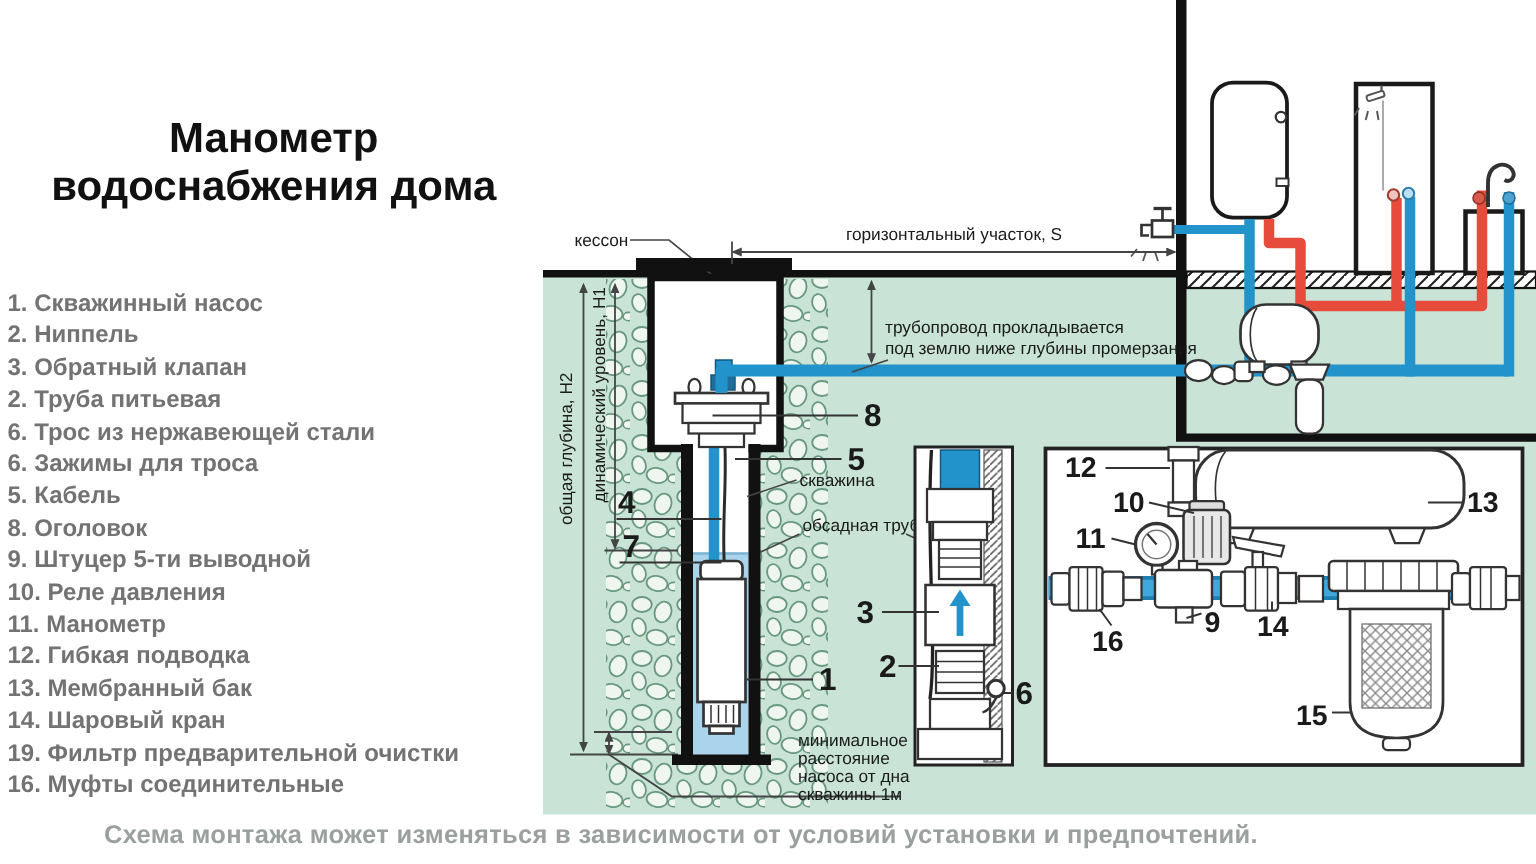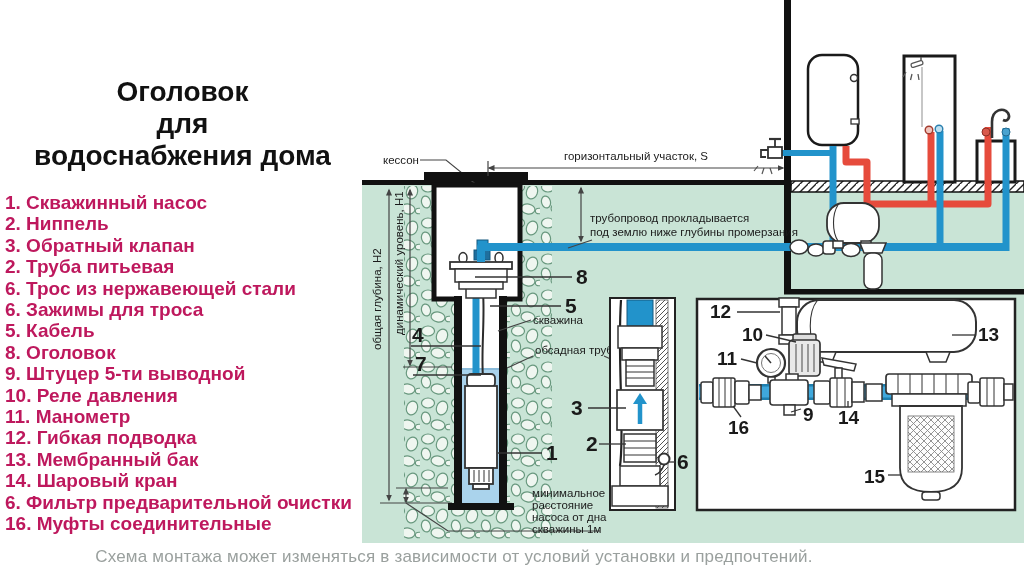--- a/index.html
+++ b/index.html
@@ -1,57 +1,56 @@
 <!DOCTYPE html>
 <html><head>
 <meta charset="utf-8">
 <style>
   html,body{margin:0;padding:0;}
   body{width:1024px;height:576px;background:#ffffff;position:relative;overflow:hidden;
        font-family:"Liberation Sans",sans-serif;}
   .stage{position:absolute;left:0;top:0;width:1024px;height:576px;}
   .title{position:absolute;left:10px;top:76px;width:345px;text-align:center;
          font-size:28px;font-weight:bold;color:#111;line-height:32px;}
-  .legend{position:absolute;left:5px;top:192px;width:356px;color:#be185d;
-          font-size:19px;font-weight:bold;line-height:21.4px;white-space:nowrap;}
+  .legend{position:absolute;left:5px;top:192px;width:356px;color:#737373;
+          font-size:16px;font-weight:bold;line-height:21.4px;white-space:nowrap;}
   .caption{position:absolute;left:0;top:547px;width:908px;text-align:center;
-           font-size:17px;font-weight:normal;color:#9aa09e;letter-spacing:.2px;}
+           font-size:17px;font-weight:bold;color:#9aa09e;letter-spacing:.2px;}
   svg{position:absolute;left:0;top:0;}
   svg text{font-family:"Liberation Sans",sans-serif;fill:#1a1a1a;}
   .lbl{font-size:11.5px;}
   .num{font-size:21px;font-weight:bold;}
   .pnum{font-size:19px;font-weight:bold;}
 </style>
 </head>
 <body>
 
 <div class="stage">
 
   <div class="title">
-    <div>Оголовок</div>
-    <div>для</div>
+    <div>Манометр</div>
     <div>водоснабжения дома</div>
   </div>
 
   <div class="legend">
     <div>1. Скважинный насос</div>
     <div>2. Ниппель</div>
     <div>3. Обратный клапан</div>
     <div>2. Труба питьевая</div>
     <div>6. Трос из нержавеющей стали</div>
     <div>6. Зажимы для троса</div>
     <div>5. Кабель</div>
     <div>8. Оголовок</div>
     <div>9. Штуцер 5-ти выводной</div>
     <div>10. Реле давления</div>
     <div>11. Манометр</div>
     <div>12. Гибкая подводка</div>
     <div>13. Мембранный бак</div>
     <div>14. Шаровый кран</div>
-    <div>6. Фильтр предварительной очистки</div>
+    <div>19. Фильтр предварительной очистки</div>
     <div>16. Муфты соединительные</div>
   </div>
 
   <svg width="1024" height="576" viewBox="0 0 1024 576">
     <defs>
       <pattern id="stones" width="30" height="36" patternUnits="userSpaceOnUse">
         <rect width="30" height="36" fill="#c9e4d6"></rect>
         <ellipse cx="8" cy="7" rx="6.5" ry="5" fill="#eff6f0" stroke="#68987e" stroke-width="1.2"></ellipse>
         <ellipse cx="22" cy="12" rx="5.5" ry="7" fill="#eff6f0" stroke="#68987e" stroke-width="1.2" transform="rotate(20 22 12)"></ellipse>
         <ellipse cx="6" cy="22" rx="4.5" ry="6" fill="#eff6f0" stroke="#68987e" stroke-width="1.2" transform="rotate(-15 6 22)"></ellipse>

